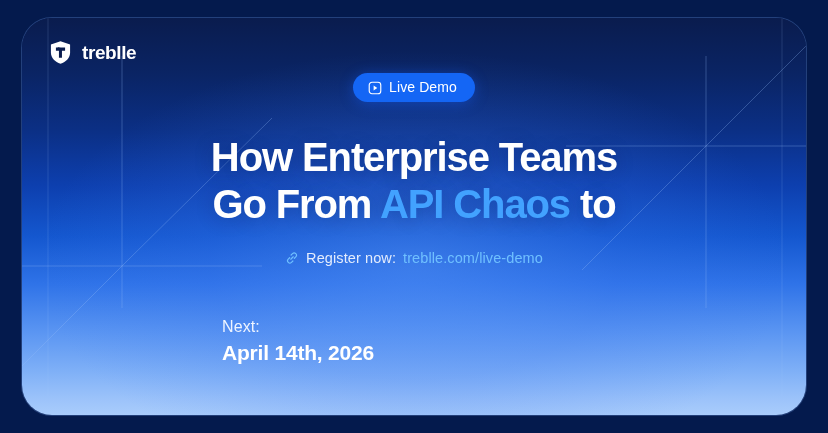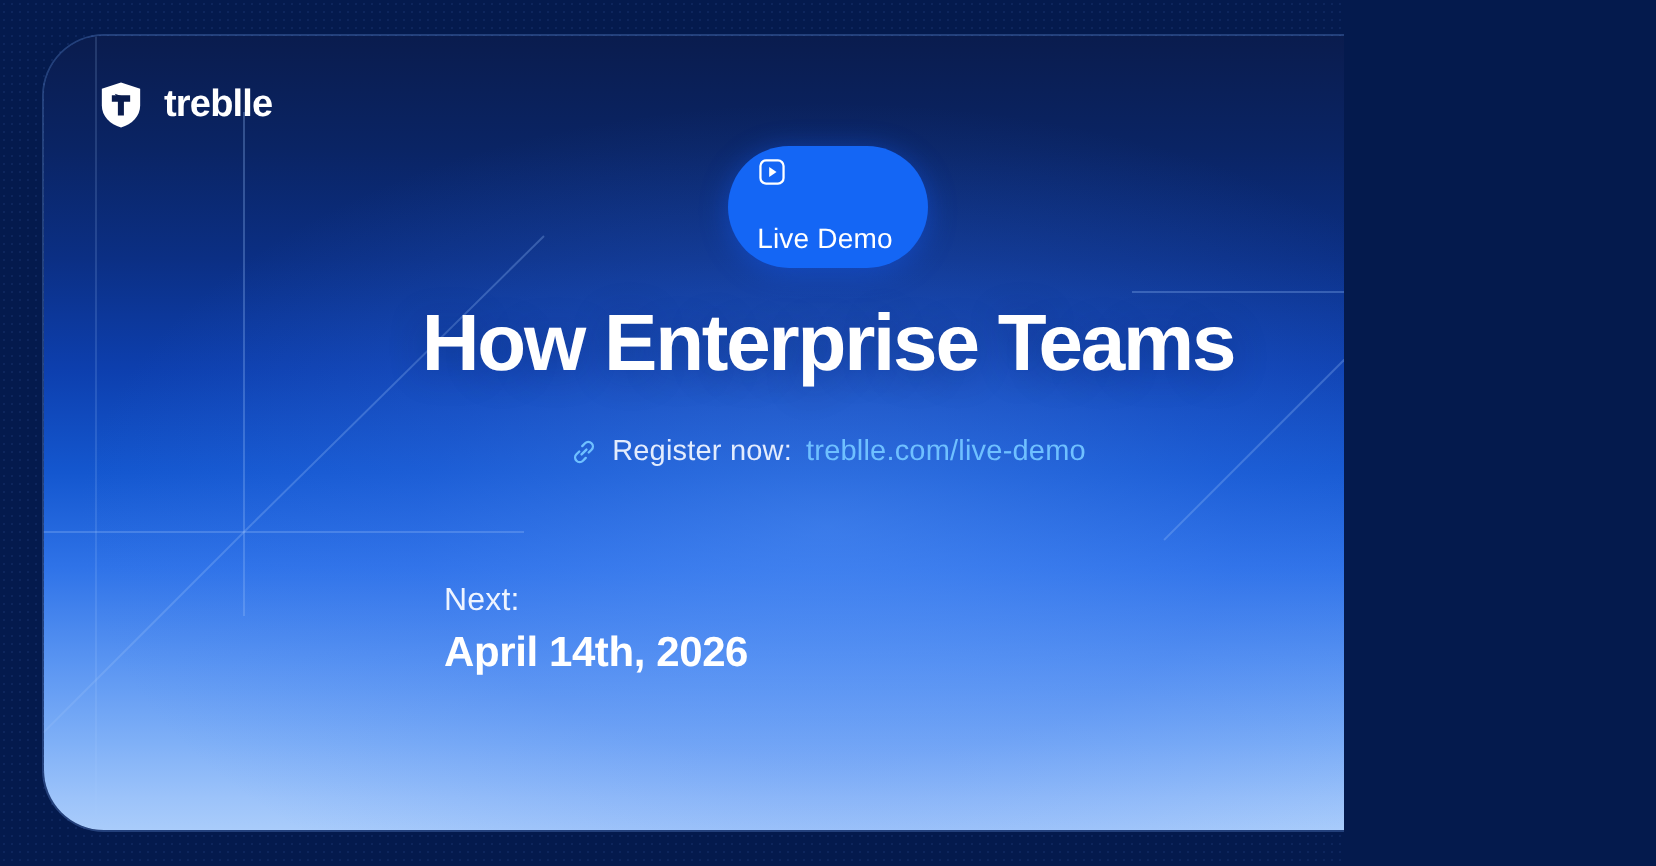--- a/index.html
+++ b/index.html
@@ -11,21 +11,21 @@
     width: 828px;
     height: 433px;
     overflow: hidden;
     font-family: "Liberation Sans", sans-serif;
     -webkit-font-smoothing: antialiased;
   }
 
   
   .canvas {
     position: relative;
-    width: 672px;
+    width: 828px;
     height: 433px;
     background: #041a4d;
     overflow: hidden;
     text-decoration: underline;
   }
 
   
   .canvas::before {
     content: "";
     position: absolute;
@@ -110,44 +110,43 @@
     right: 0;
     top: 55px;
     display: flex;
     flex-direction: column;
     align-items: center;
   }
 
   
   .badge {
     display: inline-flex;
-    align-items: flex-start;
-    gap: 18px;
+    align-items: flex-end;
+    gap: 7px;
     background: #1466f5;
     border-radius: 999px;
     padding: 6px 18px 7px 15px;
     box-shadow: 0 2px 14px rgba(20,90,245,.45);
-    flex-direction: column;
   }
   .badge-icon {
     width: 14px;
     height: 14px;
     display: block;
     flex: none;
   }
   .badge-label {
     color: #ffffff;
     font-size: 14px;
     font-weight: 500;
     letter-spacing: .1px;
   }
 
   
   .headline {
-    margin-top: 15px;
+    margin-top: 32px;
     text-align: center;
     color: #ffffff;
     font-size: 40px;
     line-height: 47px;
     font-weight: bold;
     letter-spacing: -1.1px;
     text-shadow: 0 2px 18px rgba(4,22,70,.30);
   }
   .headline .accent {
     color: #42a2ff;
@@ -170,21 +169,21 @@
     flex: none;
   }
   .register-url {
     color: #6fc0ff;
   }
 
   
   .next-block {
     position: absolute;
     left: 200px;
-    bottom: 76px;
+    bottom: 50px;
   }
   .next-label {
     color: #eef4ff;
     font-size: 16px;
     letter-spacing: .1px;
     margin-bottom: 5px;
   }
   .date-row {
     display: flex;
     align-items: baseline;
@@ -246,20 +245,21 @@
       <div class="badge">
         <svg class="badge-icon" viewBox="0 0 16 16">
           <rect x="1.4" y="1.4" width="13.2" height="13.2" rx="3.2" fill="none" stroke="#ffffff" stroke-width="1.3"></rect>
           <path d="M6.4 5.2 L10.6 8 L6.4 10.8 Z" fill="#ffffff"></path>
         </svg>
         <span class="badge-label">Live Demo</span>
       </div>
 
       <div class="headline">
         <div>How Enterprise Teams</div>
+        <div><span>Go From </span><span class="accent">API Chaos</span><span> to</span></div>
       </div>
 
       <div class="register">
         <svg class="register-icon" viewBox="0 0 16 16">
           <g fill="none" stroke="#6fc0ff" stroke-width="1.35" stroke-linecap="round">
             <path d="M6.6 9.4 L9.4 6.6"></path>
             <path d="M7.0 4.6 L8.6 3.0 a2.6 2.6 0 0 1 3.7 3.7 L10.7 8.3"></path>
             <path d="M9.0 11.4 L7.4 13.0 a2.6 2.6 0 0 1 -3.7 -3.7 L5.3 7.7"></path>
           </g>
         </svg>

